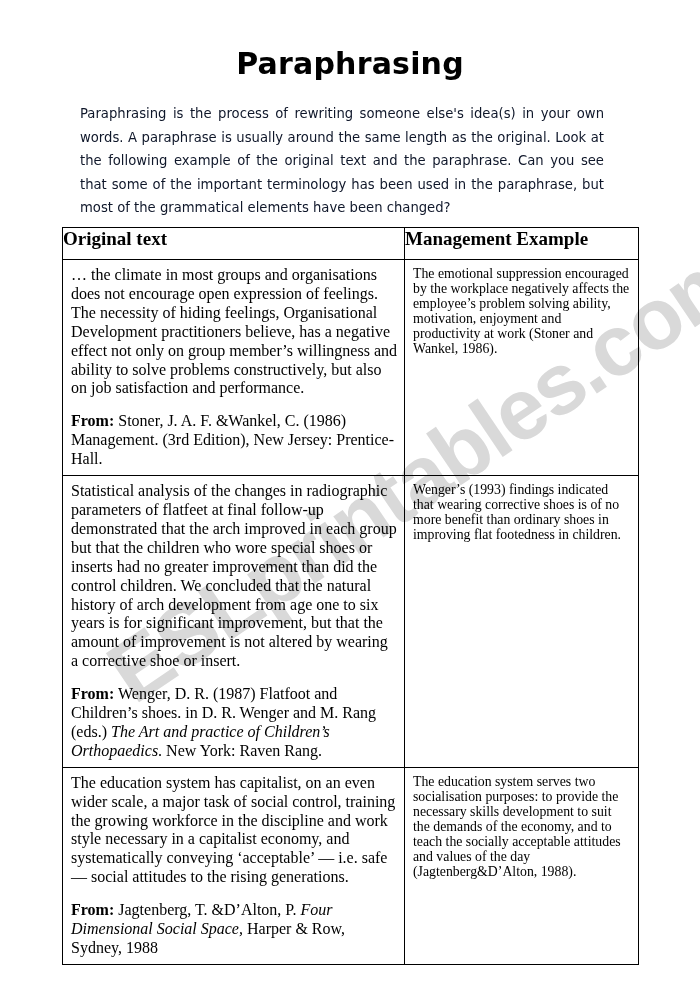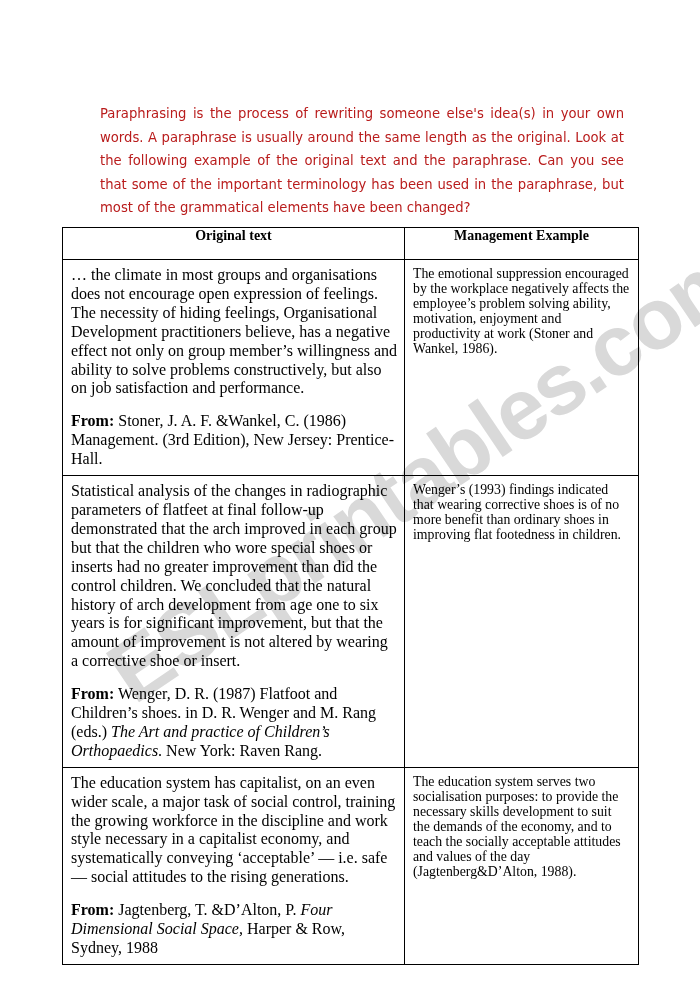--- a/index.html
+++ b/index.html
@@ -62,28 +62,28 @@
     font-family: "DejaVu Sans", sans-serif;
     font-weight: bold;
     font-size: 30px;
     letter-spacing: 0.2px;
     color: #000;
   }
 
   
   .intro {
     position: absolute;
-    left: 100px;
+    left: 80px;
     top: 102px;
     width: 524px;
     font-family: "DejaVu Sans", sans-serif;
     font-size: 13.2px;
     line-height: 23.5px;
     text-align: justify;
-    color: #b91c1c;
+    color: #0f172a;
   }
 
   
   .tbl {
     position: absolute;
     left: 62px;
     top: 227px;
     width: 576px;
     border-collapse: collapse;
     table-layout: fixed;
@@ -91,25 +91,25 @@
   .tbl td, .tbl th {
     border: 1.6px solid #000;
     vertical-align: top;
     padding: 0;
   }
   .col-left  { width: 342px; }
   .col-right { width: 234px; }
 
   .hdr-cell {
     height: 31px;
-    text-align: center;
+    text-align: left;
     vertical-align: middle;
     font-family: "Liberation Serif", serif;
     font-weight: bold;
-    font-size: 14px;
+    font-size: 19px;
   }
 
   .cell-inner {
     padding: 6px 7px 6px 8px;
     font-family: "Liberation Serif", serif;
     font-size: 13.6px;
     line-height: 18.8px;
   }
   .cell-left  .cell-inner { font-size: 16px; line-height: 18.9px; }
   .cell-right .cell-inner { font-size: 13.8px; line-height: 15px; }
@@ -128,20 +128,21 @@
 <body>
 
 <div class="page">
 
   <div class="watermark-layer">
     <div class="watermark-text">ESLprintables.com</div>
   </div>
 
   <div class="content-layer">
 
+    <div class="doc-title">Paraphrasing</div>
 
     <div class="intro">Paraphrasing is the process of rewriting someone else's idea(s) in your own words. A paraphrase is usually around the same length as the original. Look at the following example of the original text and the paraphrase. Can you see that some of the important terminology has been used in the paraphrase, but most of the grammatical elements have been changed?</div>
 
     <table class="tbl">
       <colgroup>
         <col class="col-left">
         <col class="col-right">
       </colgroup>
       <tbody>
         <tr>

